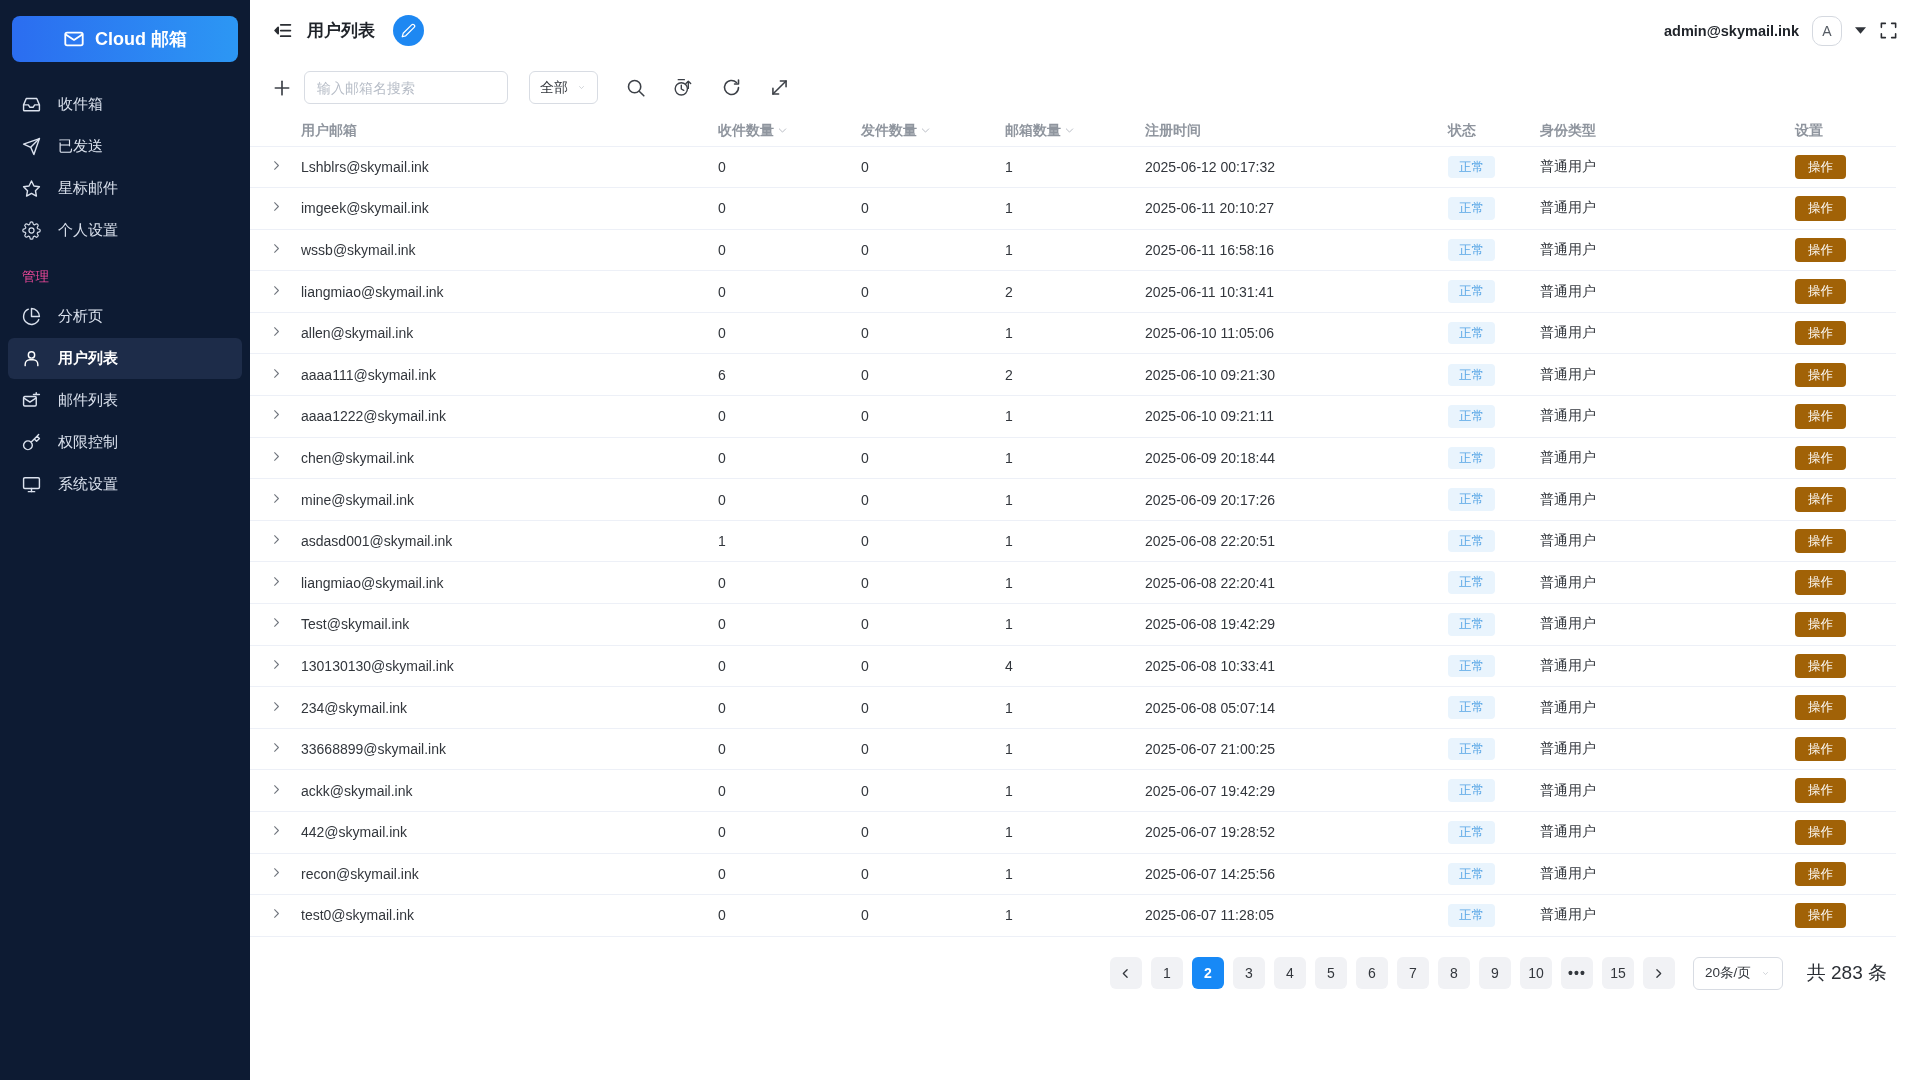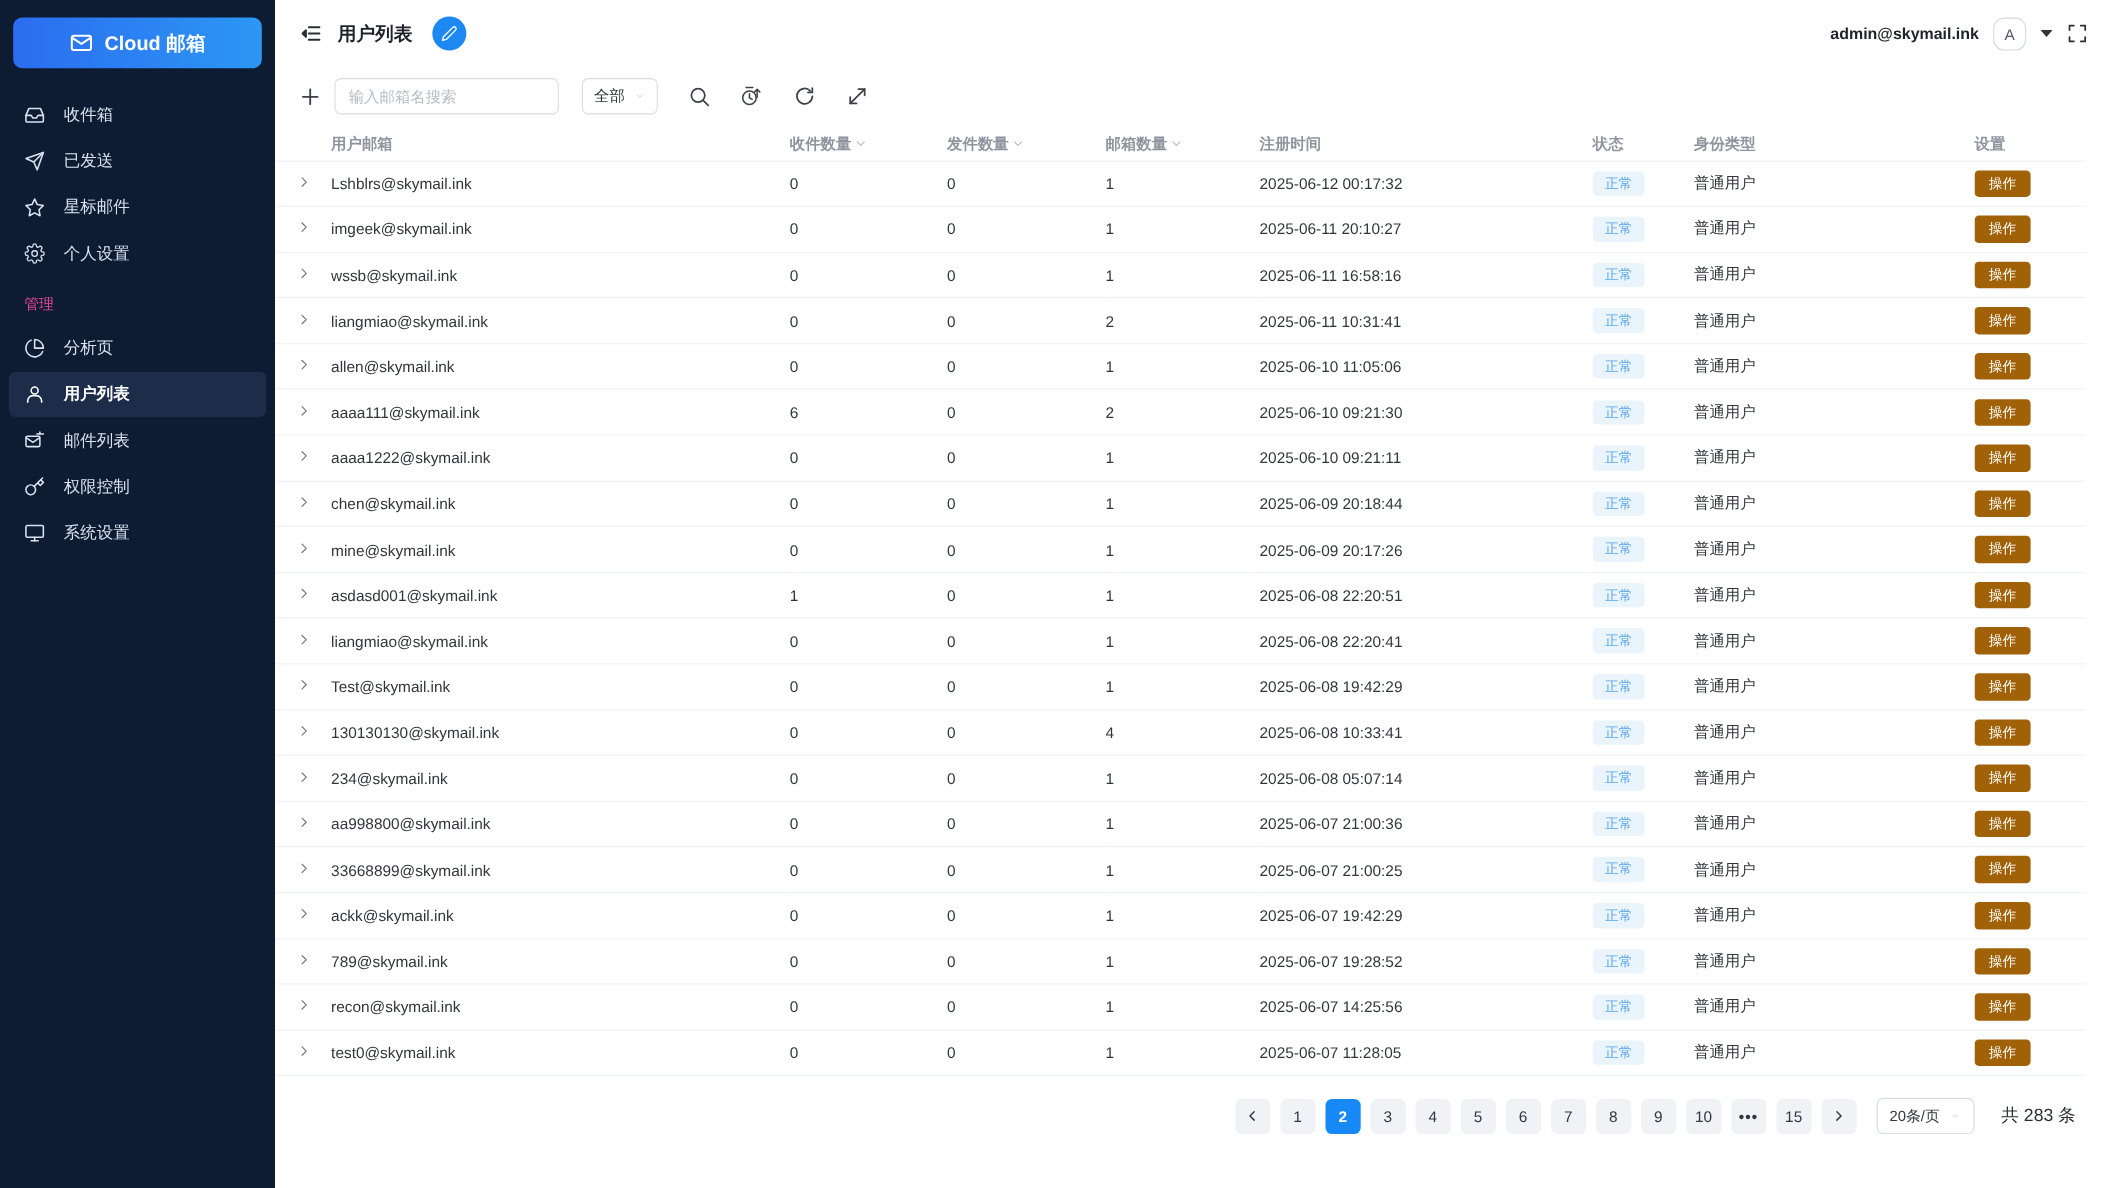--- a/index.html
+++ b/index.html
@@ -111,21 +111,21 @@
     color:#33373d; cursor:pointer; font-family:inherit; padding:0 6px;
   }
   .page-btn.active { background:#1789f6; color:#fff; font-weight:bold; }
   .page-btn.ellipsis { letter-spacing:1px; font-weight:bold; color:#33373d; }
   .pg-chev { width:13px; height:13px; color:#33373d; }
   .page-size-select {
     margin-left:9px; height:33px; border:1px solid #d8dce3; border-radius:6px;
     background:#fff; display:flex; align-items:center; gap:9px; padding:0 11px;
     font-size:13.5px; color:#33373d; cursor:pointer;
   }
-  .total-text { margin-left:15px; font-size:16px; color:#2b2f35; }
+  .total-text { margin-left:15px; font-size:19px; color:#2b2f35; }
 </style>
 </head>
 <body>
 
 <aside class="sidebar">
   <div class="logo-btn">
     <span class="logo-ic">
         <svg class="ic" viewBox="0 0 24 24" fill="none" stroke="currentColor" stroke-width="2" stroke-linecap="round" stroke-linejoin="round">
           <rect x="2.5" y="5" width="19" height="14" rx="2"></rect>
           <path d="M3 7l9 6 9-6"></path>
@@ -516,33 +516,20 @@
             <td>1</td>
             <td>2025-06-08 05:07:14</td>
             <td><span class="badge">正常</span></td>
             <td>普通用户</td>
             <td><button class="action-btn">操作</button></td>
           </tr>
           <tr class="body-row">
             <td class="td-exp"><span class="exp-ic"><svg class="ic" viewBox="0 0 24 24" fill="none" stroke="currentColor" stroke-width="2" stroke-linecap="round" stroke-linejoin="round">
                   <path d="M8.5 5l7 7-7 7"></path>
                 </svg></span></td>
-            <td>aa998800@skymail.ink</td>
-            <td>0</td>
-            <td>0</td>
-            <td>1</td>
-            <td>2025-06-07 21:00:36</td>
-            <td><span class="badge">正常</span></td>
-            <td>普通用户</td>
-            <td><button class="action-btn">操作</button></td>
-          </tr>
-          <tr class="body-row">
-            <td class="td-exp"><span class="exp-ic"><svg class="ic" viewBox="0 0 24 24" fill="none" stroke="currentColor" stroke-width="2" stroke-linecap="round" stroke-linejoin="round">
-                  <path d="M8.5 5l7 7-7 7"></path>
-                </svg></span></td>
             <td>33668899@skymail.ink</td>
             <td>0</td>
             <td>0</td>
             <td>1</td>
             <td>2025-06-07 21:00:25</td>
             <td><span class="badge">正常</span></td>
             <td>普通用户</td>
             <td><button class="action-btn">操作</button></td>
           </tr>
           <tr class="body-row">
@@ -555,21 +542,21 @@
             <td>1</td>
             <td>2025-06-07 19:42:29</td>
             <td><span class="badge">正常</span></td>
             <td>普通用户</td>
             <td><button class="action-btn">操作</button></td>
           </tr>
           <tr class="body-row">
             <td class="td-exp"><span class="exp-ic"><svg class="ic" viewBox="0 0 24 24" fill="none" stroke="currentColor" stroke-width="2" stroke-linecap="round" stroke-linejoin="round">
                   <path d="M8.5 5l7 7-7 7"></path>
                 </svg></span></td>
-            <td>789@skymail.ink</td>
+            <td>442@skymail.ink</td>
             <td>0</td>
             <td>0</td>
             <td>1</td>
             <td>2025-06-07 19:28:52</td>
             <td><span class="badge">正常</span></td>
             <td>普通用户</td>
             <td><button class="action-btn">操作</button></td>
           </tr>
           <tr class="body-row">
             <td class="td-exp"><span class="exp-ic"><svg class="ic" viewBox="0 0 24 24" fill="none" stroke="currentColor" stroke-width="2" stroke-linecap="round" stroke-linejoin="round">

